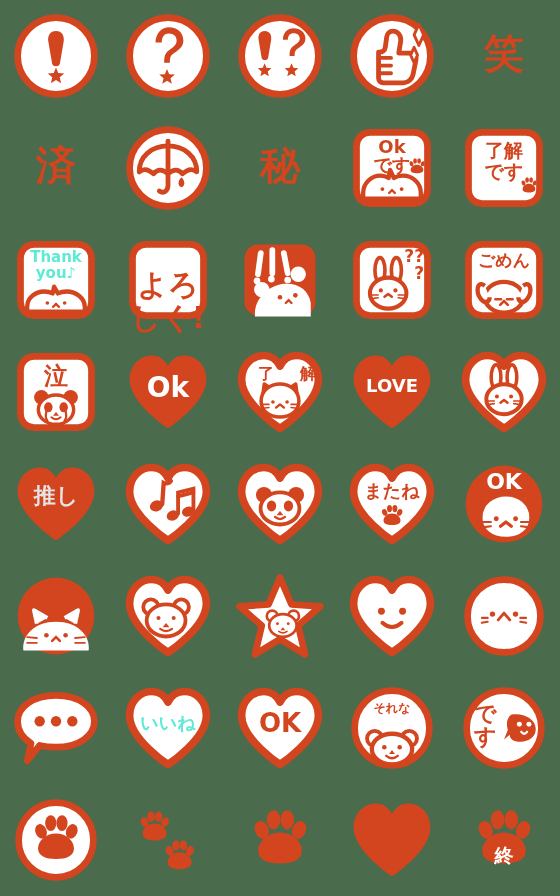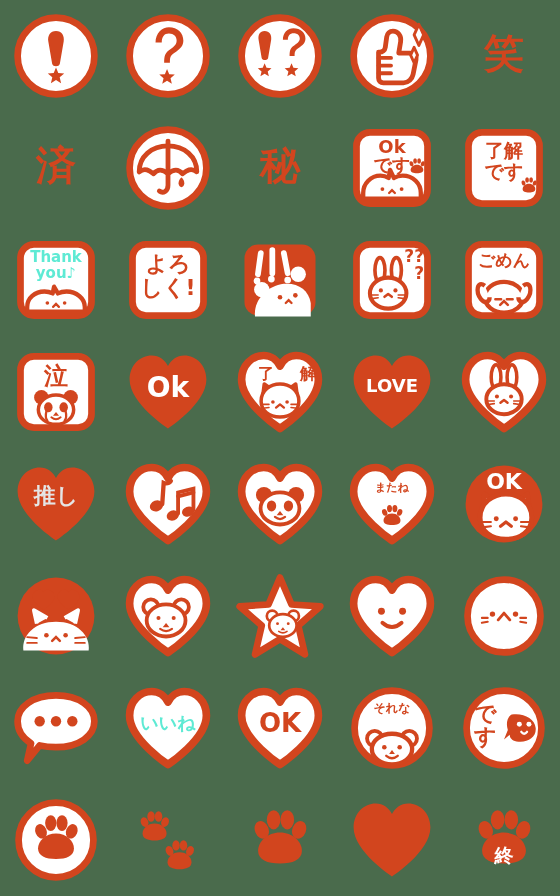--- a/index.html
+++ b/index.html
@@ -171,21 +171,21 @@
         </svg>
         <div class="lbl" style="top: 18px; font-size: 15px; color: #5eead4; line-height: 1.05;">Thank
 you♪</div>
       </div>
     </div>
     <div class="cell">
       <div class="sticker" title="よろしく! in rounded square">
         <svg viewBox="0 0 100 100" xmlns="http://www.w3.org/2000/svg">
           <rect x="13" y="13" width="74" height="74" rx="14" ry="14" fill="#ffffff" stroke="#d2451e" stroke-width="7"></rect>
         </svg>
-        <div class="lbl" style="top: 20px; font-size: 22px; color: rgb(210, 69, 30); line-height: 1.1;">よろ
+        <div class="lbl" style="top: 36px; font-size: 30px; color: rgb(210, 69, 30); line-height: 1.1;">よろ
 しく!</div>
       </div>
     </div>
     <div class="cell">
       <div class="sticker" title="three exclamation marks with startled bear">
         <svg viewBox="0 0 100 100" xmlns="http://www.w3.org/2000/svg">
           <rect x="13" y="13" width="74" height="74" rx="14" ry="14" fill="#d2451e"></rect>
           <path d="M30 22 L27 44 M42 19 L42 43 M54 22 L58 43" stroke="#ffffff" stroke-width="6" stroke-linecap="round"></path>
           <circle cx="26" cy="51" r="3.5" fill="#ffffff"></circle>
           <circle cx="41" cy="49" r="3.5" fill="#ffffff"></circle>
@@ -339,21 +339,21 @@
         <svg viewBox="0 0 100 100" xmlns="http://www.w3.org/2000/svg">
           <path d="M50 88 C50 88 10 62 10 37 C10 22 21 12 33 12 C41 12 47 17 50 23 C53 17 59 12 67 12 C79 12 90 22 90 37 C90 62 50 88 50 88 Z" fill="#ffffff" stroke="#d2451e" stroke-width="8" stroke-linejoin="round"></path>
           <g transform="translate(50,62) scale(0.4)" fill="#d2451e">
             <ellipse cx="-19" cy="-8" rx="6.5" ry="9" transform="rotate(-22 -19 -8)"></ellipse>
             <ellipse cx="-6.5" cy="-18" rx="6.5" ry="9.5"></ellipse>
             <ellipse cx="7.5" cy="-18" rx="6.5" ry="9.5"></ellipse>
             <ellipse cx="20" cy="-8" rx="6.5" ry="9" transform="rotate(22 20 -8)"></ellipse>
             <path d="M0 -5 C13 -5 22 4 22 13 C22 22 13 25 0 25 C-13 25 -22 22 -22 13 C-22 4 -13 -5 0 -5 Z"></path>
           </g>
         </svg>
-        <div class="lbl" style="top: 26px; font-size: 11px; color: rgb(210, 69, 30);">またね</div>
+        <div class="lbl" style="top: 26px; font-size: 18px; color: rgb(210, 69, 30);">またね</div>
       </div>
     </div>
     <div class="cell">
       <div class="sticker" title="OK with cat face in circle">
         <svg viewBox="0 0 100 100" xmlns="http://www.w3.org/2000/svg">
           <circle cx="50" cy="50" r="40" fill="#d2451e"></circle>
           <g transform="translate(52,62) scale(1.12)">
             <path d="M-22 -4 L-20 -20 L-6 -10 M22 -4 L20 -20 L6 -10" fill="#ffffff" stroke="#d2451e" stroke-width="4.5" stroke-linejoin="round" stroke-linecap="round"></path>
             <path d="M-24 2 C-24 -12 -12 -20 0 -20 C12 -20 24 -12 24 2 C24 14 14 22 0 22 C-14 22 -24 14 -24 2 Z" fill="#ffffff" stroke="#d2451e" stroke-width="4.5"></path>
             <circle cx="-9" cy="3" r="2.3" fill="#d2451e"></circle>

